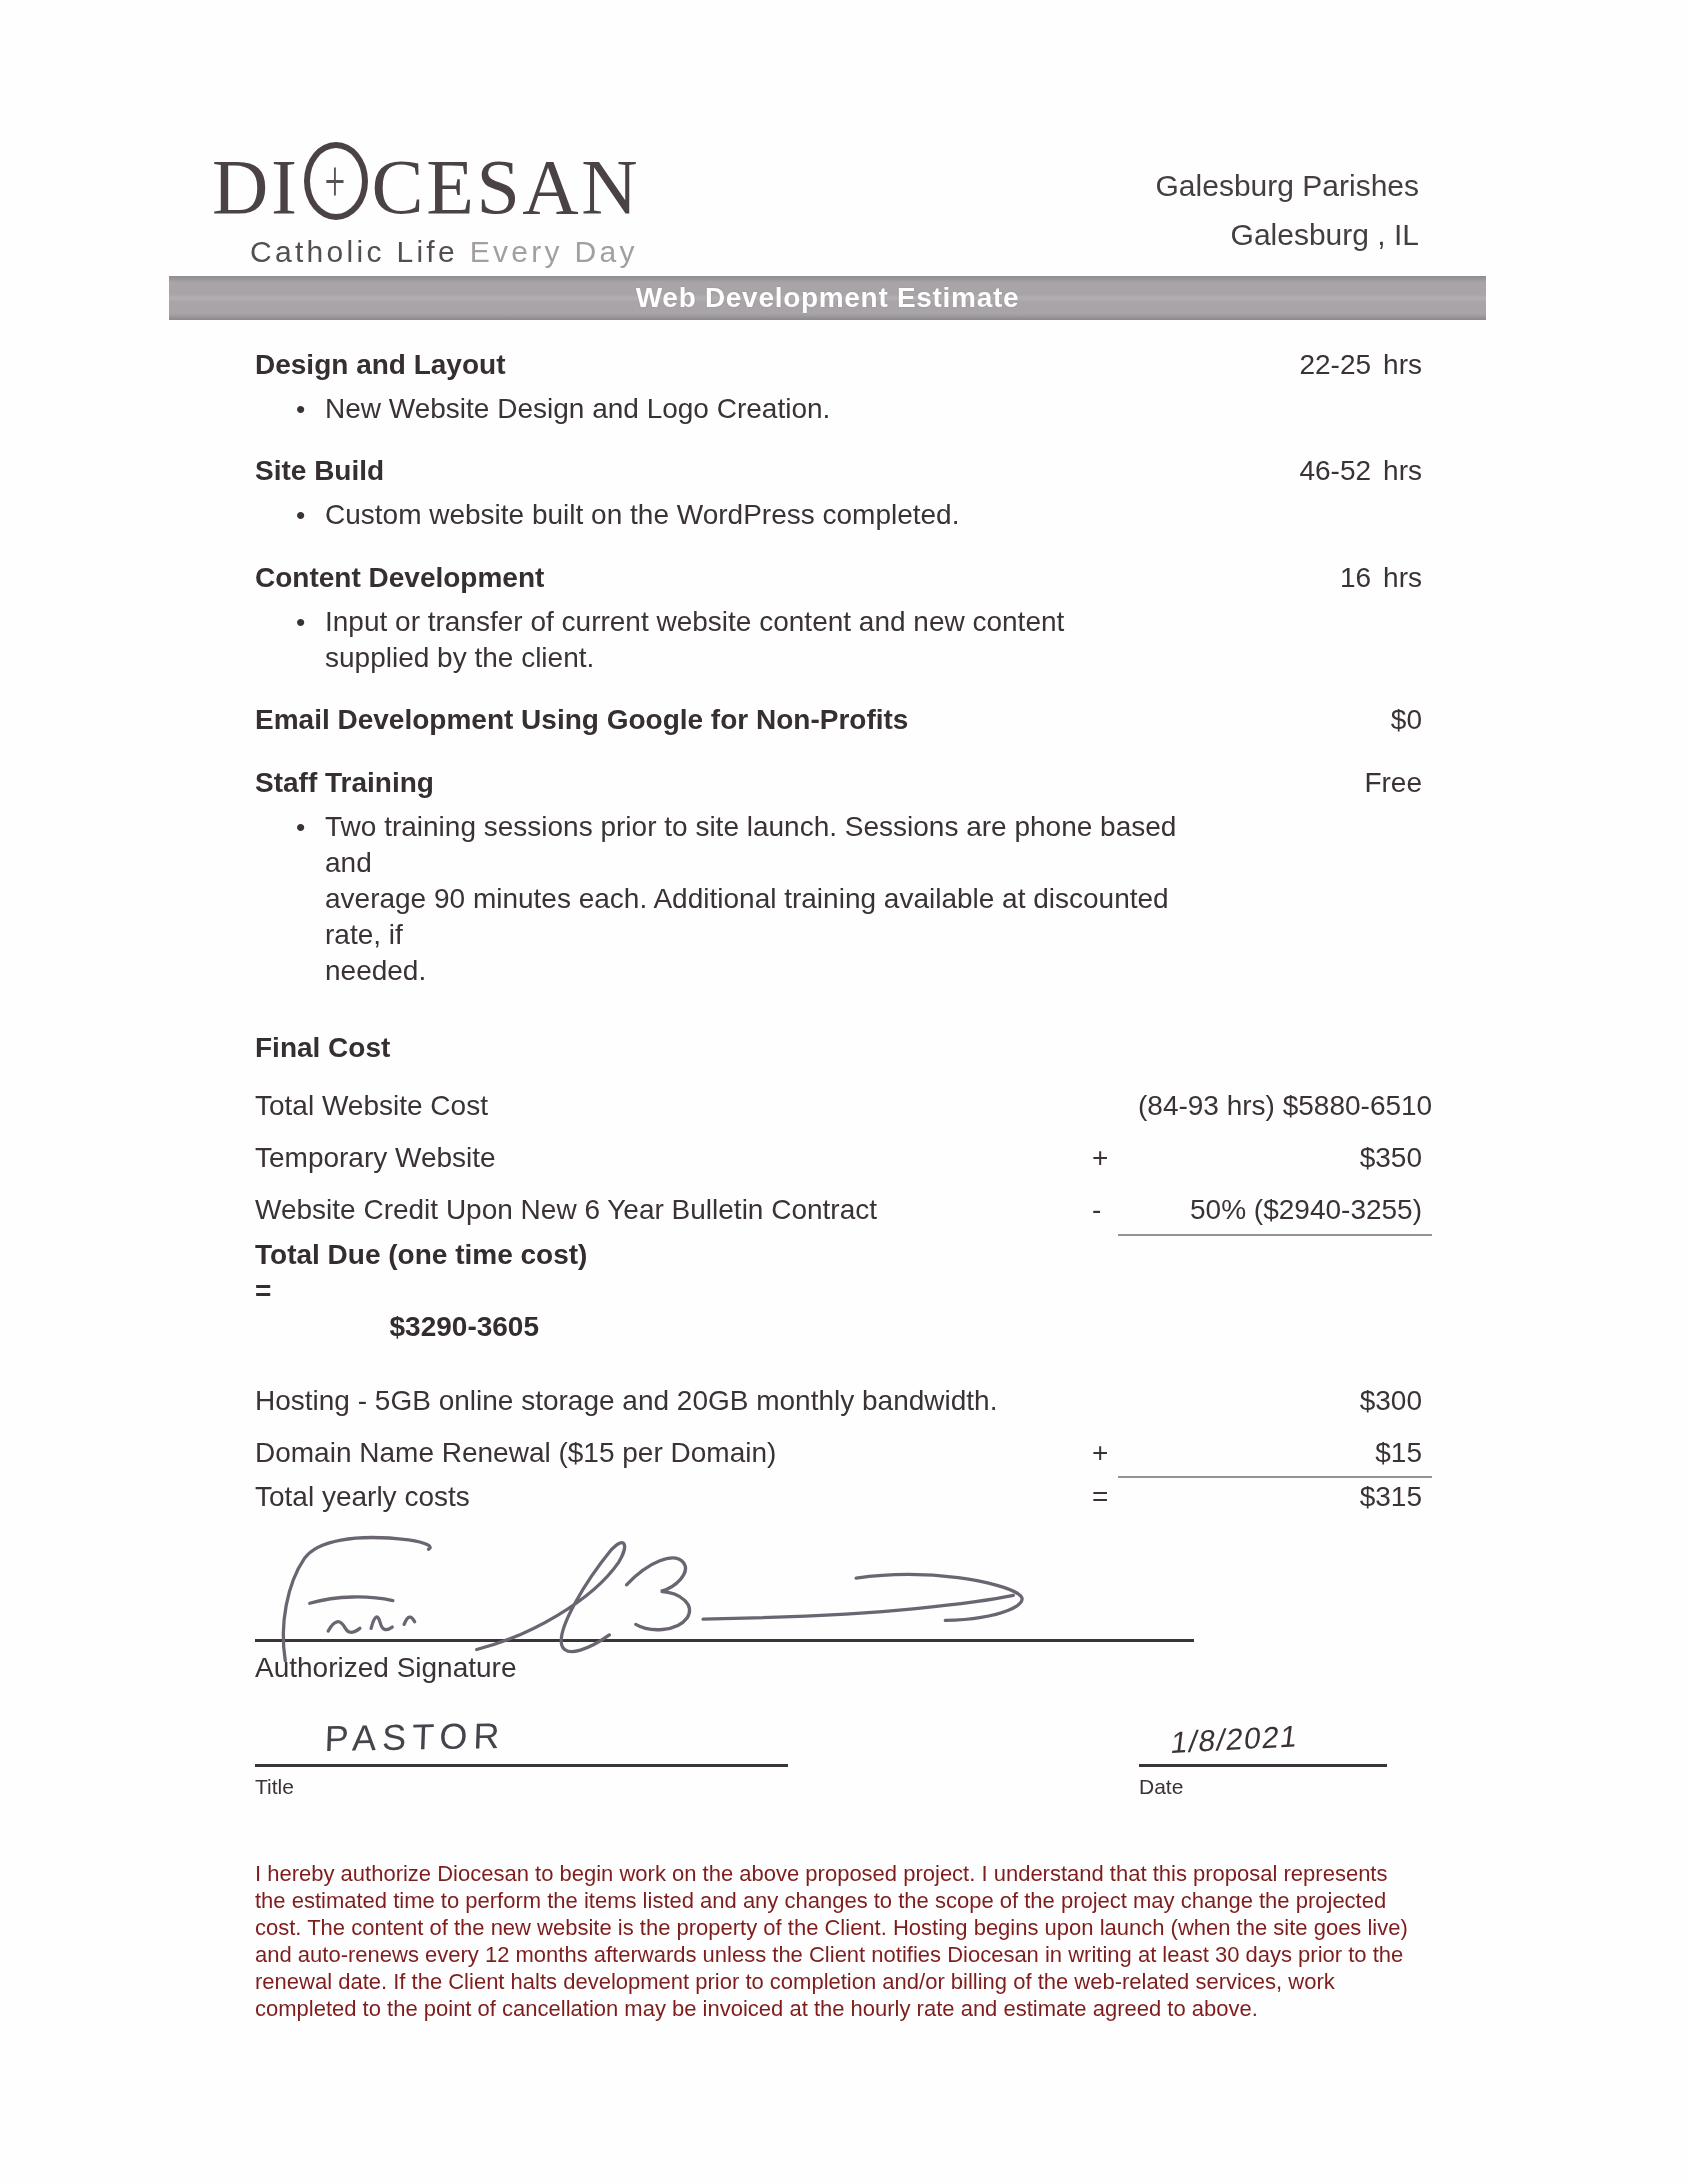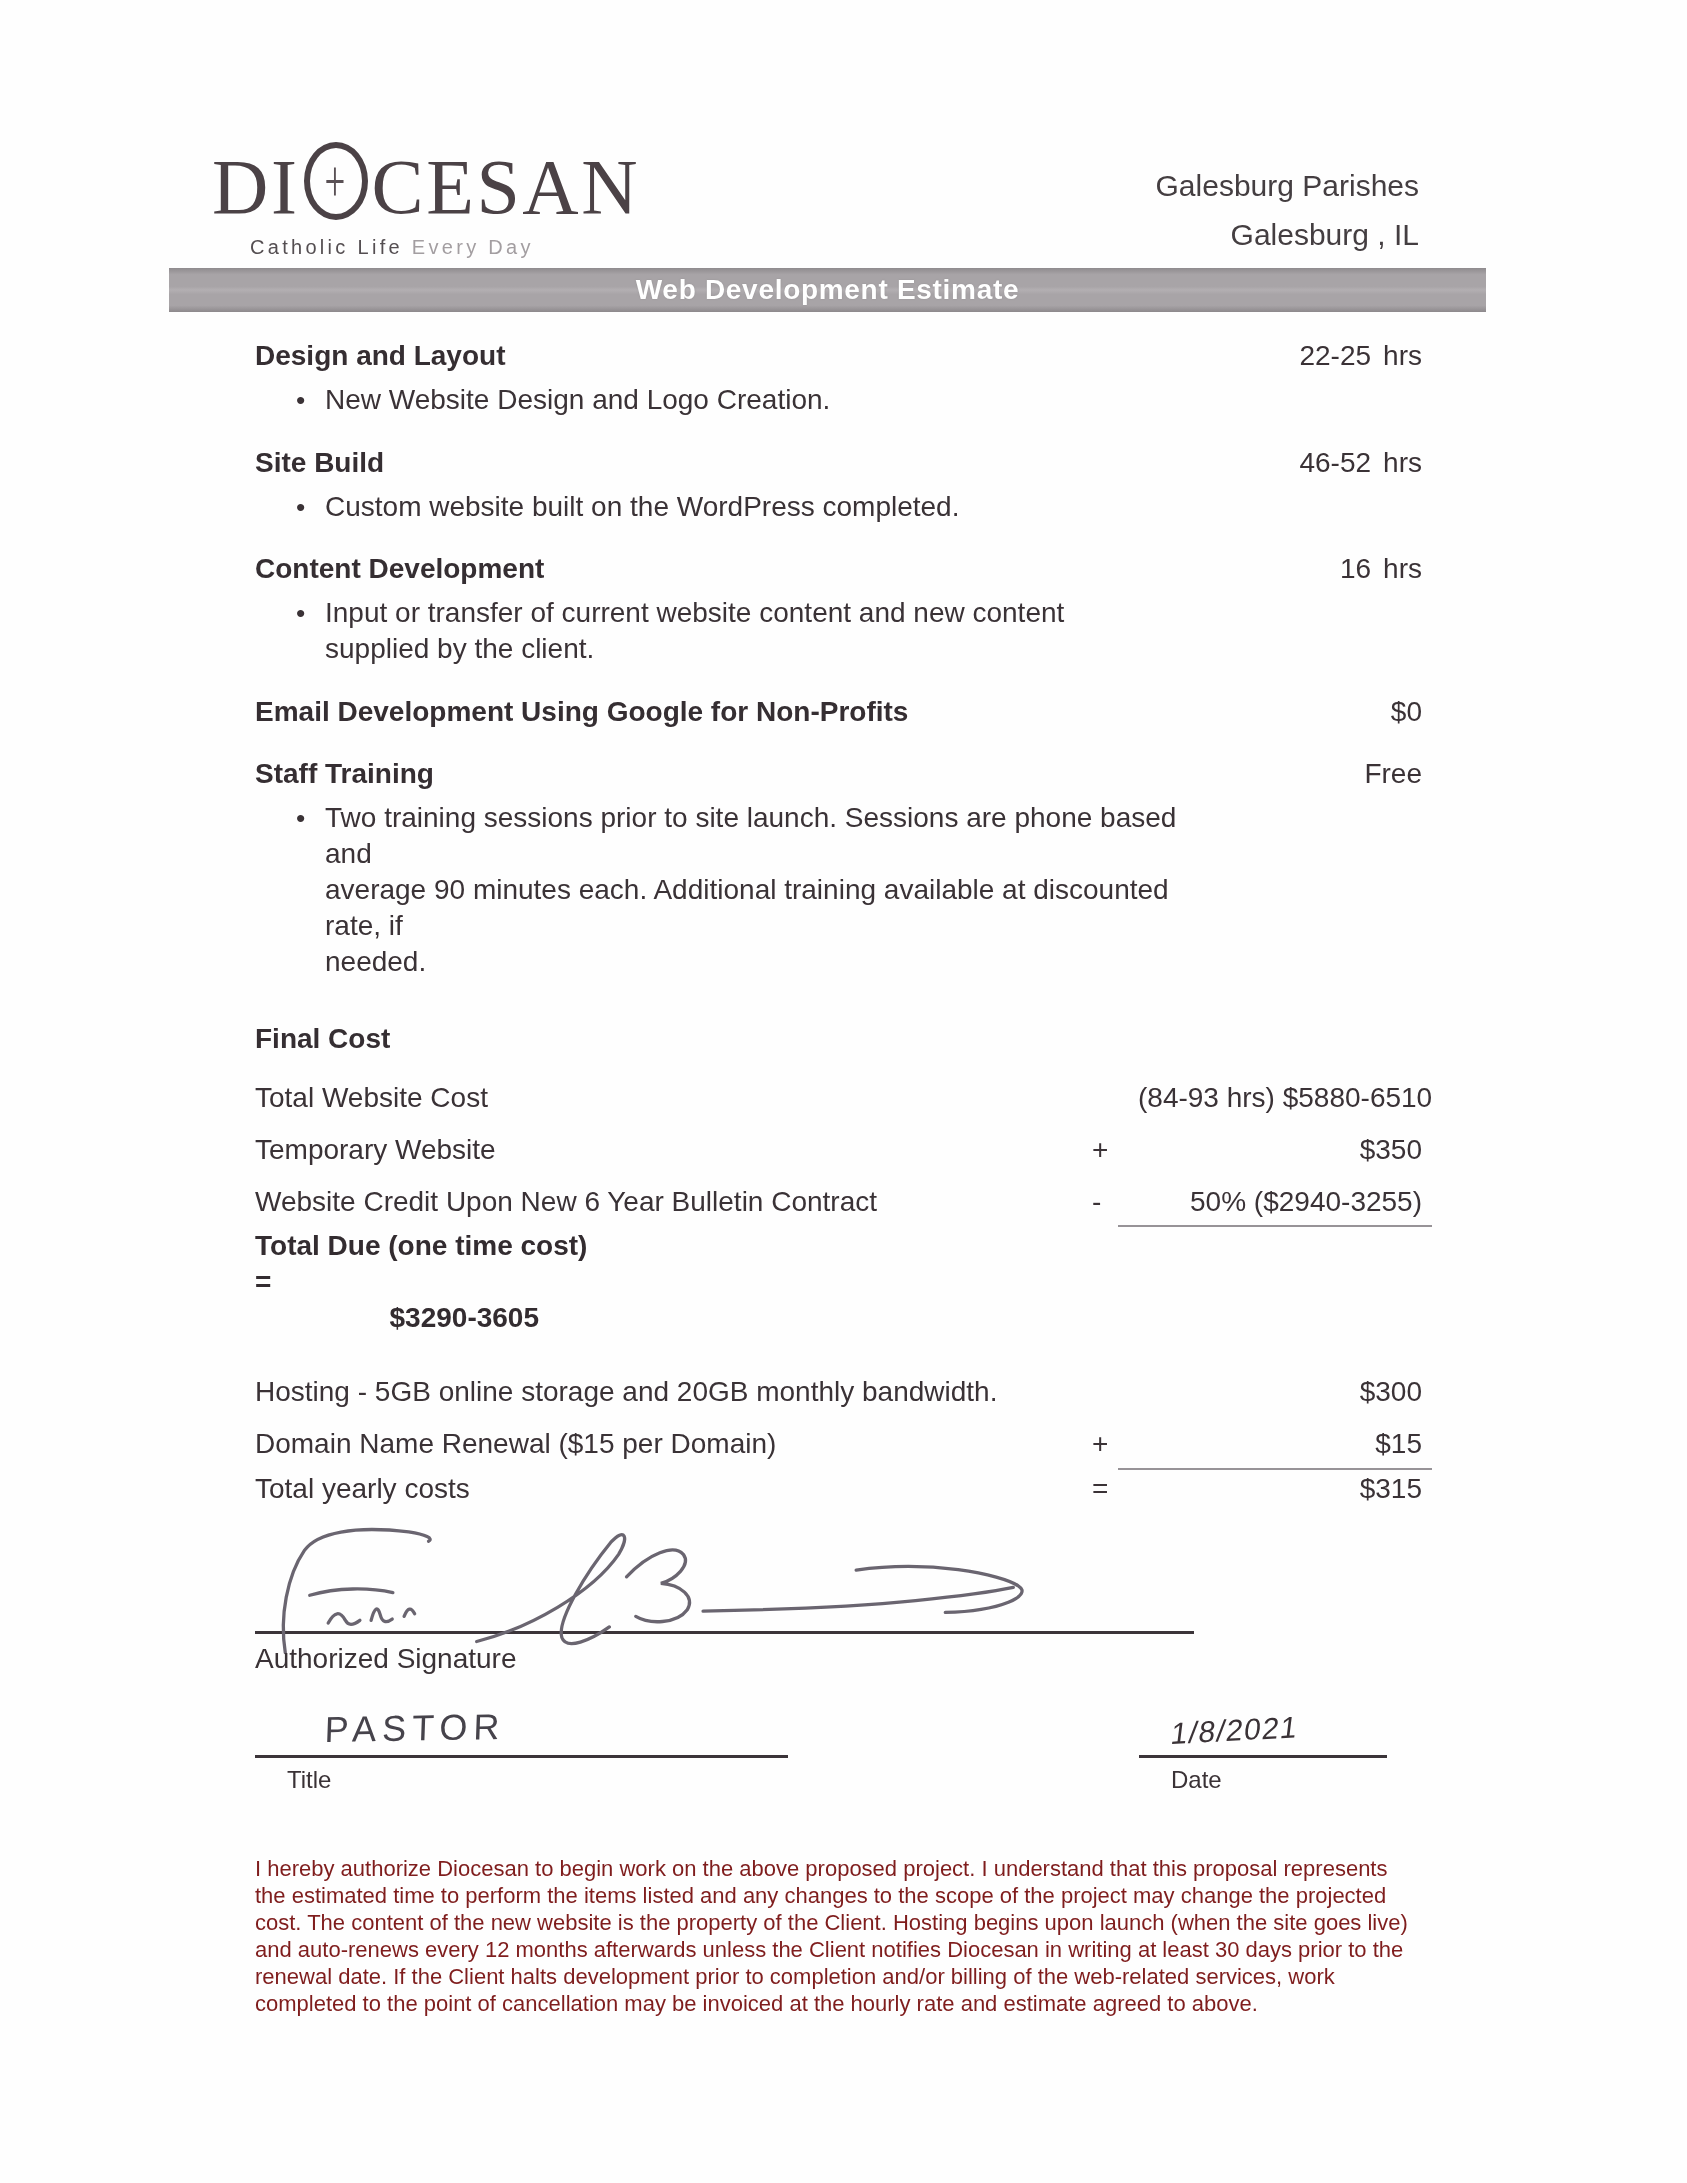--- a/index.html
+++ b/index.html
@@ -30,21 +30,21 @@
   }
   .logo-o .cross{
     position:absolute;left:0;top:0;right:0;bottom:0;
     display:flex;align-items:center;justify-content:center;
     font-size:41px;font-weight:400;color:#5a5155;
     transform:scaleY(1.45) scaleX(.9);
     font-family:"Liberation Serif", serif;
   }
   .tagline{
     margin:10.6px 0 0 38px;
-    font-size:20px;letter-spacing:3.3px;white-space:nowrap;
+    font-size:30px;letter-spacing:3.3px;white-space:nowrap;
   }
   .tagline .dark{color:#544e51;}
   .tagline .light{color:#a39ea1;}
   .header-right{
     text-align:right;
     font-size:30px;line-height:49px;color:#443e41;
     padding-top:18.5px;white-space:nowrap;
   }
   
   .banner{
@@ -100,21 +100,21 @@
     transform-origin:left bottom;
   }
   .hand-title{margin-left:69px;}
   .hand-date{
     font-size:30px;letter-spacing:1.3px;margin-left:30px;
     transform:rotate(-3deg) skewX(-10deg);
     transform-origin:left bottom;
     white-space:nowrap;display:inline-block;
   }
   .write-line{border-bottom:3.3px solid #3b3439;margin-top:4px;}
-  .under-label{font-size:24px;margin-top:8px;margin-left:32px;}
+  .under-label{font-size:21px;margin-top:8px;}
   
   .legal{
     margin:61px 0 0 0;
     font-size:22px;line-height:27px;
     max-width:1154px;color:#7f1d1d;
   }
 </style>
 </head>
 <body>
 

